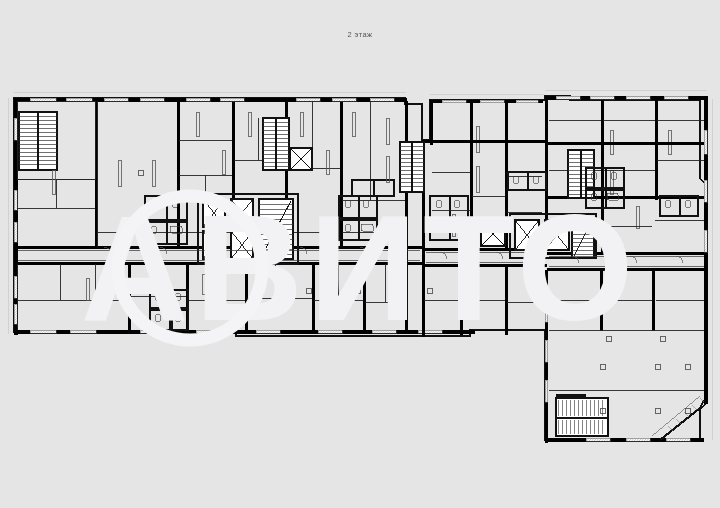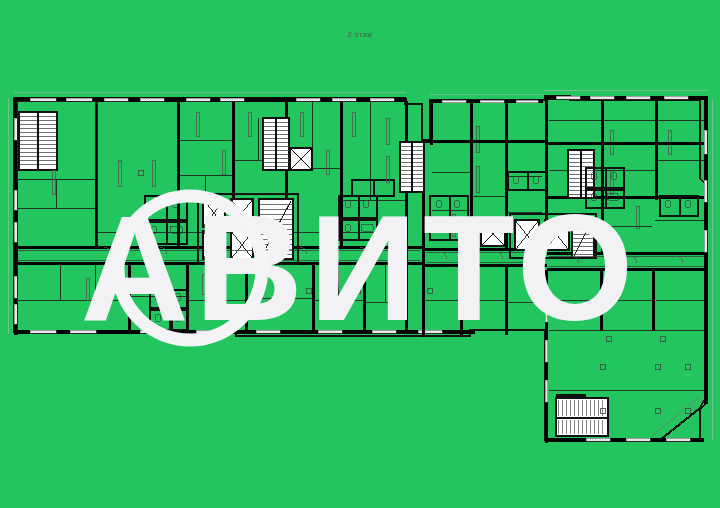--- a/index.html
+++ b/index.html
@@ -13,21 +13,21 @@
     height: 508px;
     position: relative;
     font-family: "Liberation Sans", sans-serif;
     overflow: hidden;
   }
   #page {
     position: absolute;
     left: 0; top: 0;
     width: 720px;
     height: 508px;
-    background: #22c55e;
+    background: #e5e5e5;
   }
   #plan-title {
     position: absolute;
     left: 0;
     top: 30px;
     width: 720px;
     text-align: center;
     font-size: 7.5px;
     color: #555;
     letter-spacing: 0.4px;

